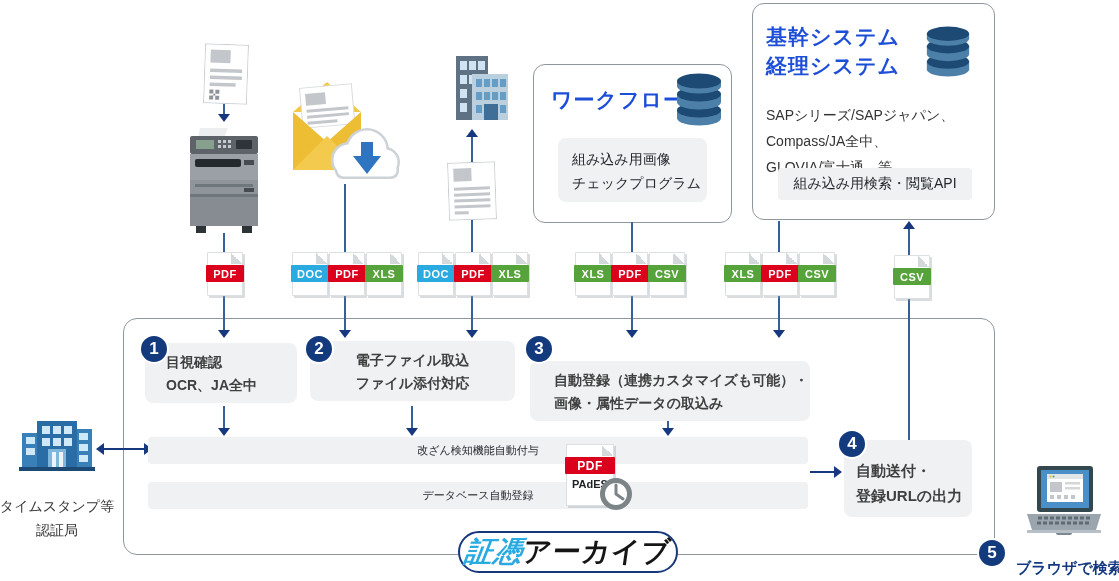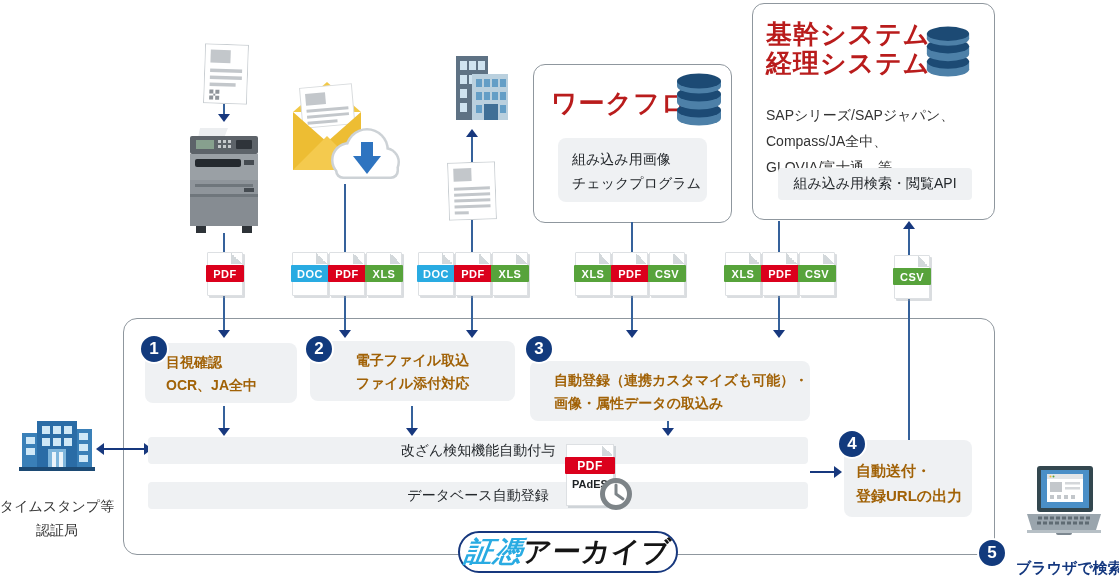--- a/index.html
+++ b/index.html
@@ -2,25 +2,25 @@
 <html><head>
 <meta charset="utf-8">
 <style>
   html,body{margin:0;padding:0;background:#fff;}
   .canvas{position:relative;width:1119px;height:581px;background:#fff;overflow:hidden;
           font-family:"Liberation Sans","DejaVu Sans",sans-serif;}
   .abs{position:absolute;}
   
   .white-box{position:absolute;background:#fff;border:1.5px solid #8F979E;border-radius:12px;box-sizing:border-box;}
   .gray-chip{position:absolute;background:#EFF1F3;border-radius:8px;box-sizing:border-box;color:#24282c;font-size:14px;}
-  .panel-title{position:absolute;color:#b91c1c;font-weight:bold;font-size:26px;letter-spacing:1px;white-space:nowrap;font-family:Liberation Mono, monospace;}
+  .panel-title{position:absolute;color:#1d4ed8;font-weight:bold;font-size:21px;letter-spacing:1px;white-space:nowrap;}
   
-  .step-box{position:absolute;background:#EFF1F3;border-radius:8px;color:#a16207;font-weight:bold;
+  .step-box{position:absolute;background:#EFF1F3;border-radius:8px;color:#404040;font-weight:bold;
             font-size:14px;line-height:23px;box-sizing:border-box;white-space:nowrap;}
-  .bar{position:absolute;background:#EFF1F3;border-radius:4px;color:#24282c;font-size:14px;font-weight:500;
+  .bar{position:absolute;background:#EFF1F3;border-radius:4px;color:#24282c;font-size:11px;font-weight:500;
        display:flex;align-items:center;justify-content:center;}
   .num{position:absolute;width:30px;height:30px;border-radius:50%;background:#123A7D;color:#fff;
        font-weight:bold;font-size:17px;display:flex;align-items:center;justify-content:center;
        border:2.5px solid #fff;box-sizing:border-box;z-index:6;}
   
   .vline{position:absolute;width:2px;background:#35619B;}
   .hline{position:absolute;height:2px;background:#17387E;}
   .arr-d,.arr-u,.arr-r,.arr-l{position:absolute;width:0;height:0;border:solid transparent;}
   .arr-d{border-width:8px 6px 0 6px;border-top-color:#17387E;}
   .arr-u{border-width:0 6px 8px 6px;border-bottom-color:#17387E;}

